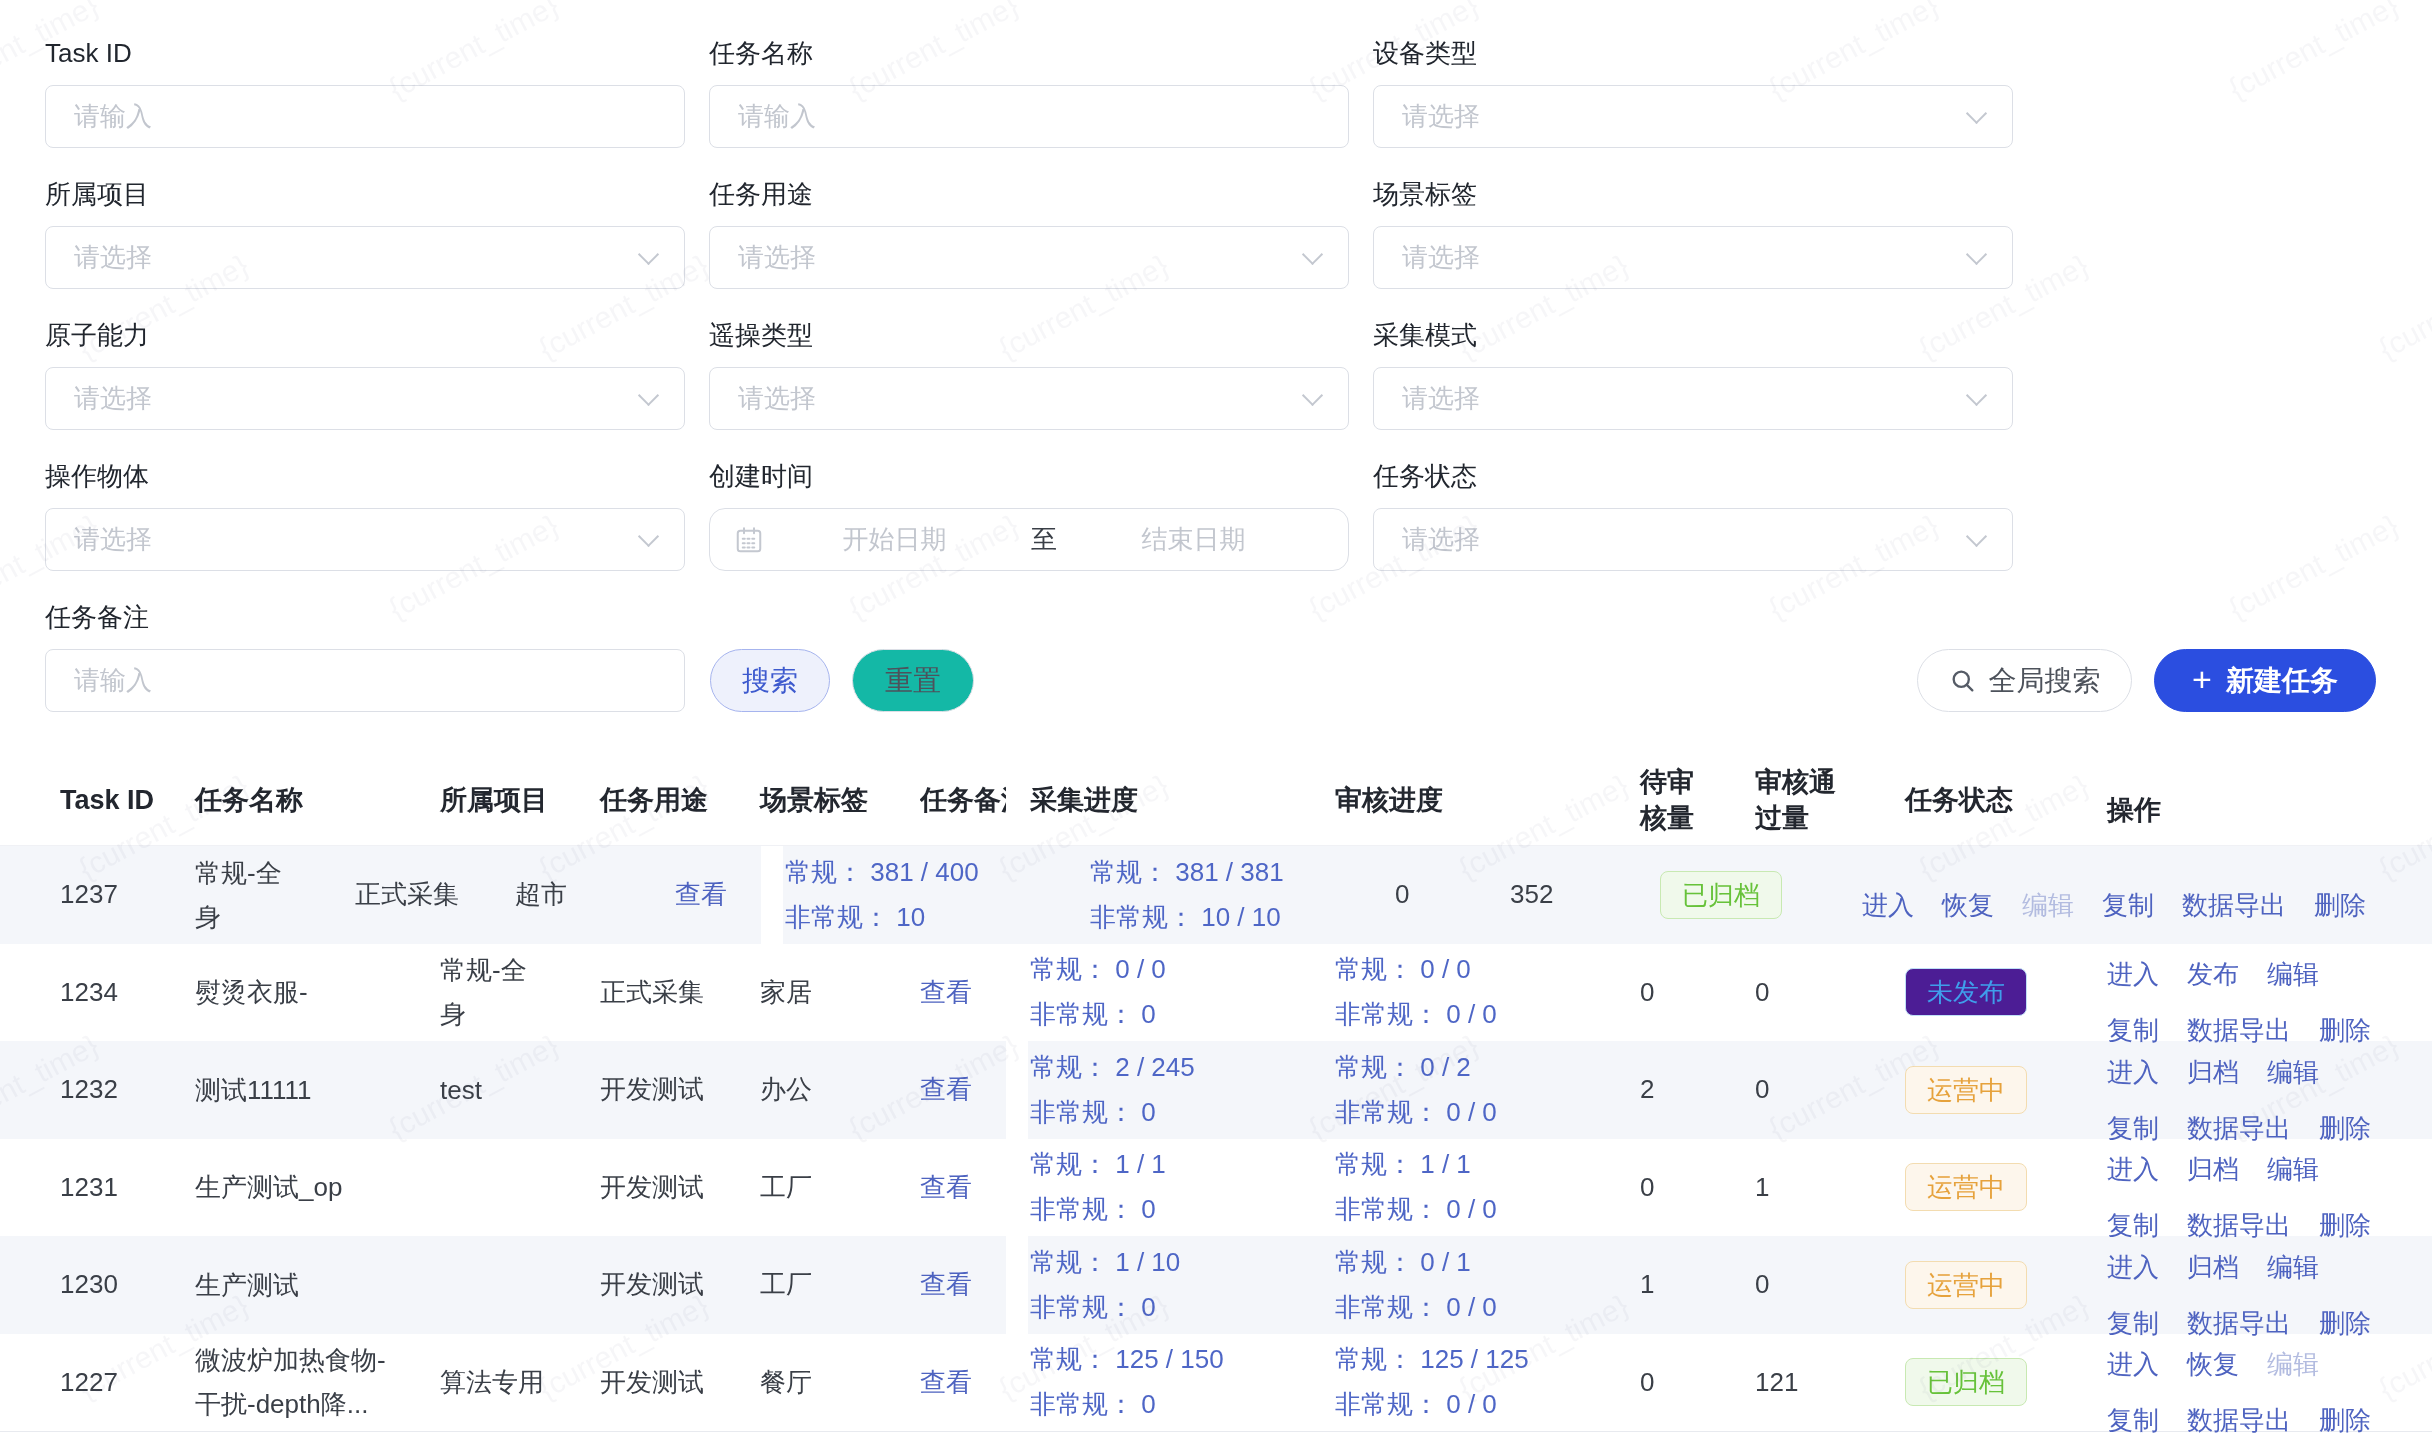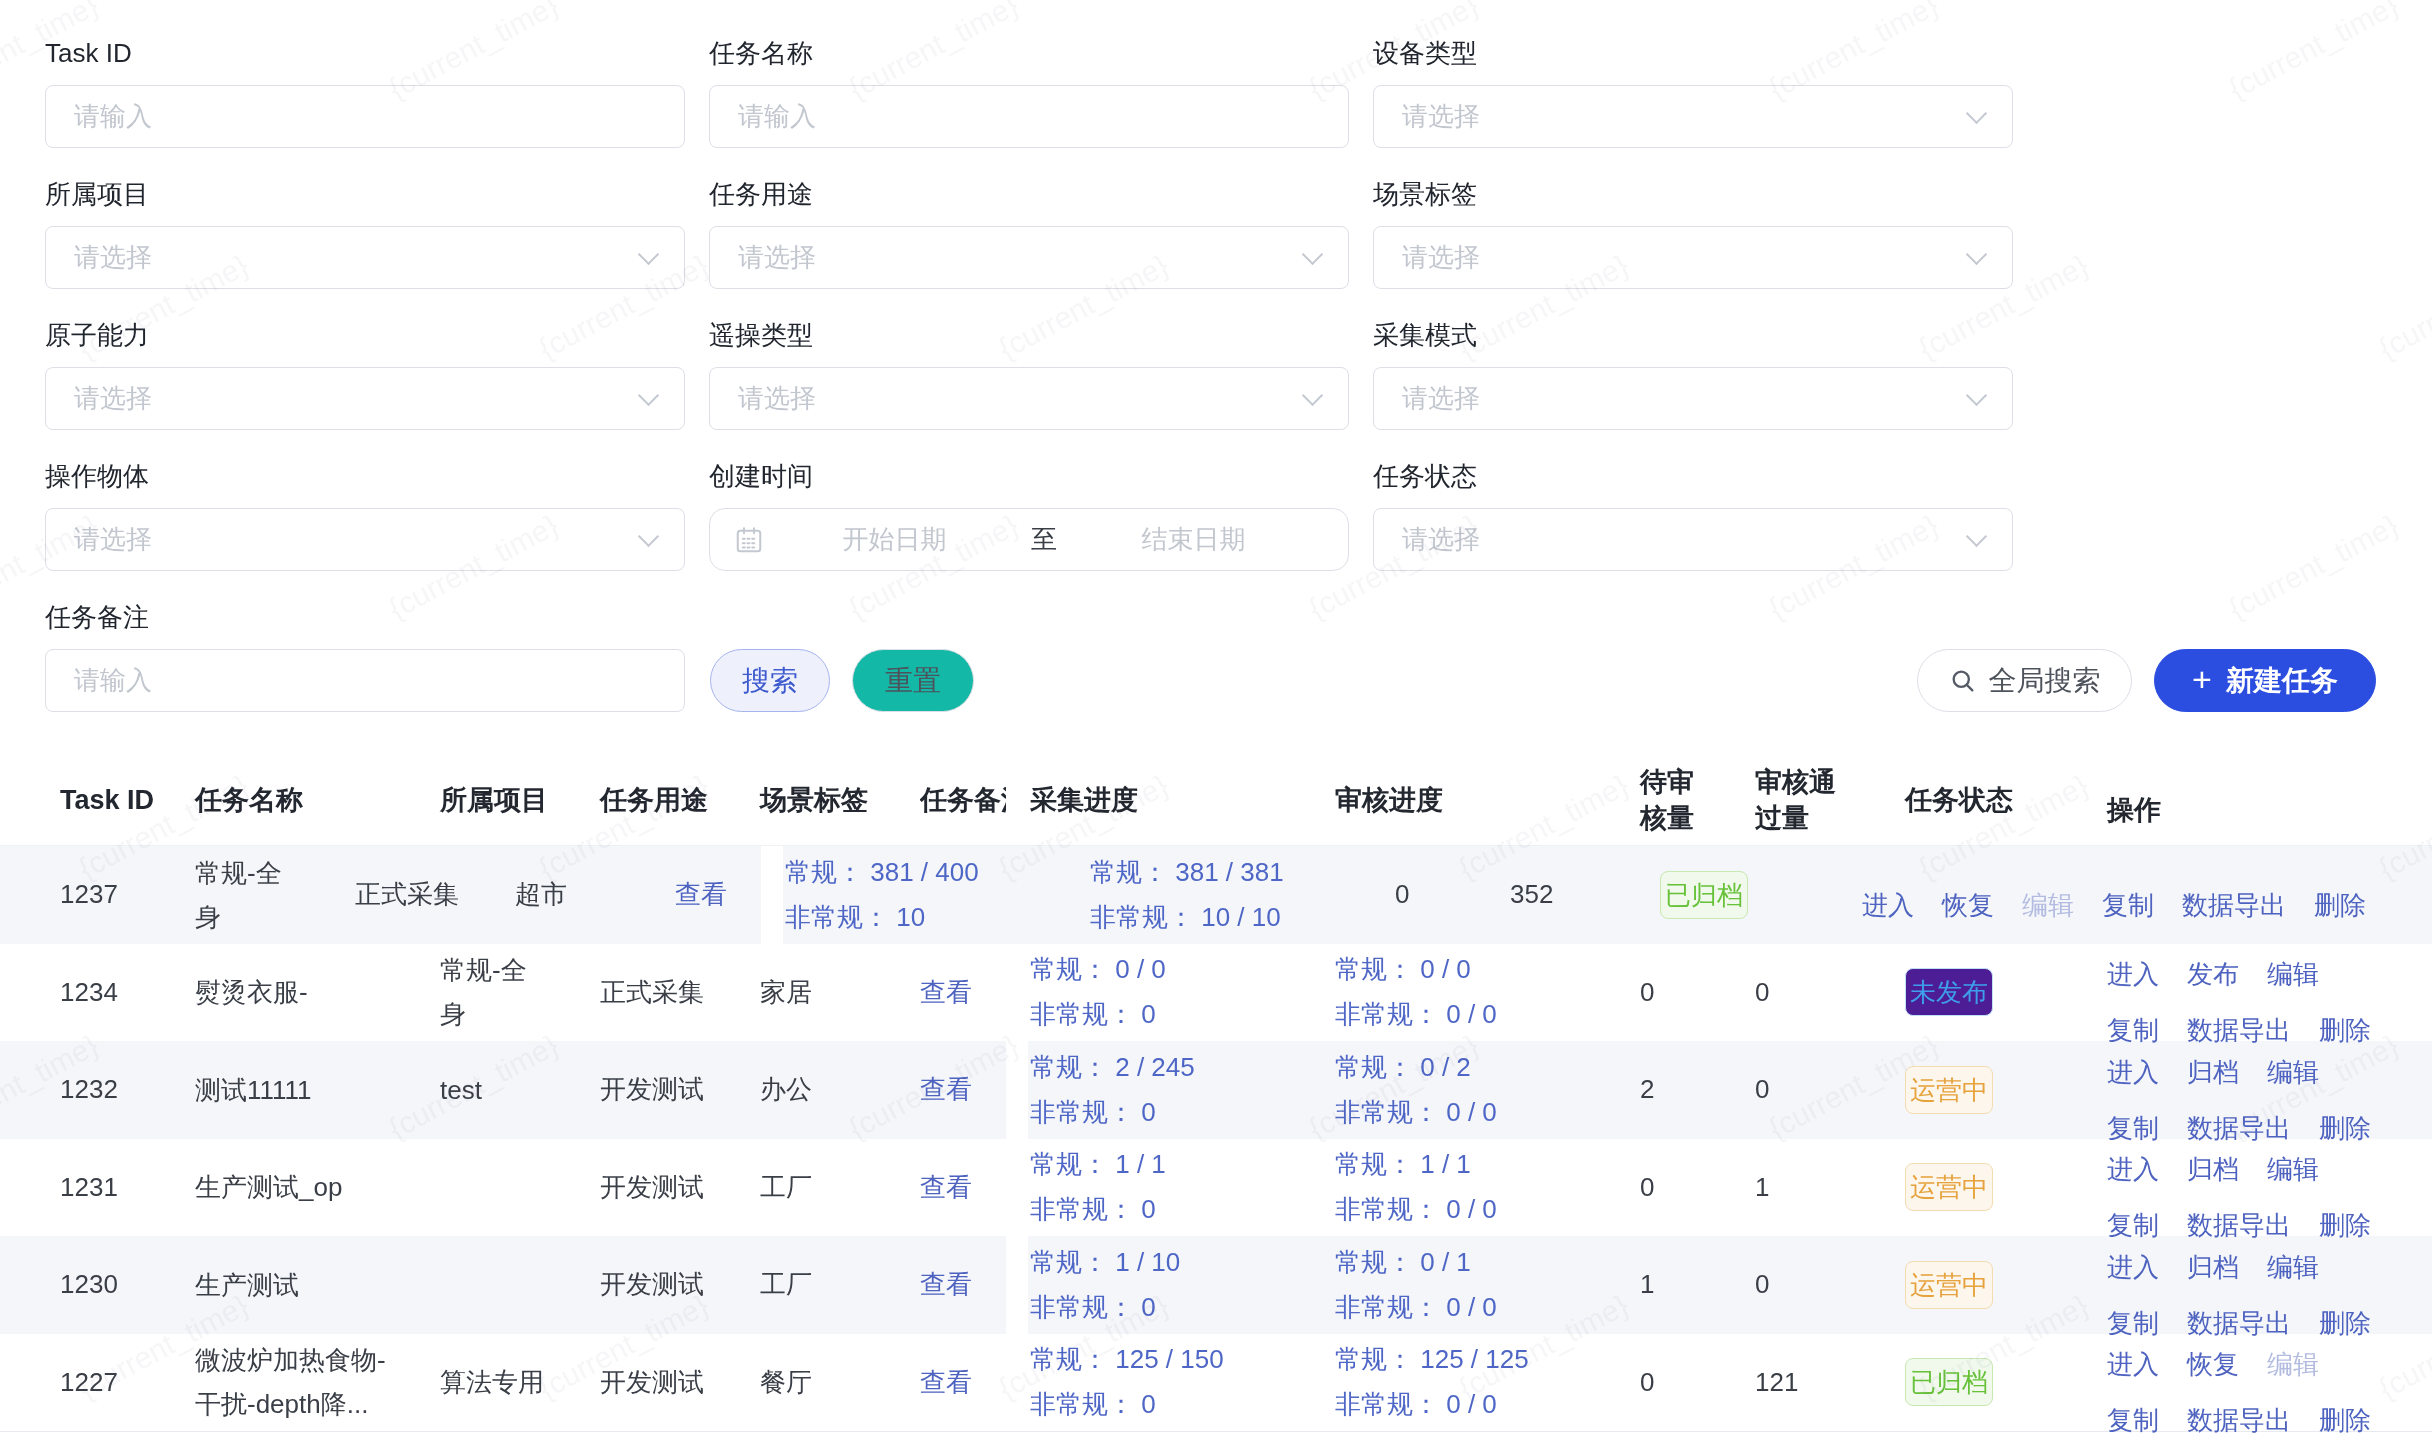--- a/index.html
+++ b/index.html
@@ -59,21 +59,21 @@
   .c-status{width:190px;}
   .c-act{flex:1;padding-left:12px;padding-right:36px;}
   .narrow60{display:inline-block;width:62px;line-height:36px;}
   .narrow88{display:inline-block;width:88px;line-height:36px;}
   .wrapcell{white-space:pre-wrap;line-height:44px;word-break:break-all;}
   .blue{color:#4e66c6;line-height:45px;}
   .view-link{color:#4e63c0;cursor:pointer;}
   .c-act{display:flex;flex-wrap:wrap;column-gap:28px;row-gap:16px;align-items:center;align-content:center;line-height:40px;margin-top:20px;}
   .action-link{color:#4e63c0;cursor:pointer;white-space:nowrap;}
   .action-link.disabled{color:#b3bce0;cursor:default;}
-  .badge{display:inline-block;font-size:26px;line-height:26px;padding:10px 4px;border-radius:8px;}
+  .badge{display:inline-block;font-size:26px;line-height:26px;padding:10px 21px;border-radius:8px;}
   .badge.archived{color:#67c23a;background:#f0f9eb;border:1px solid #c8e9b2;}
   .badge.unpublished{color:#3f9eeb;background:#4c1d95;border:1px solid #bfe0f7;}
   .badge.running{color:#e6a23c;background:#fdf6ec;border:1px solid #f3dcb0;}
 </style>
 </head>
 <body>
 
 <div class="page">
 
   <section class="filters">

